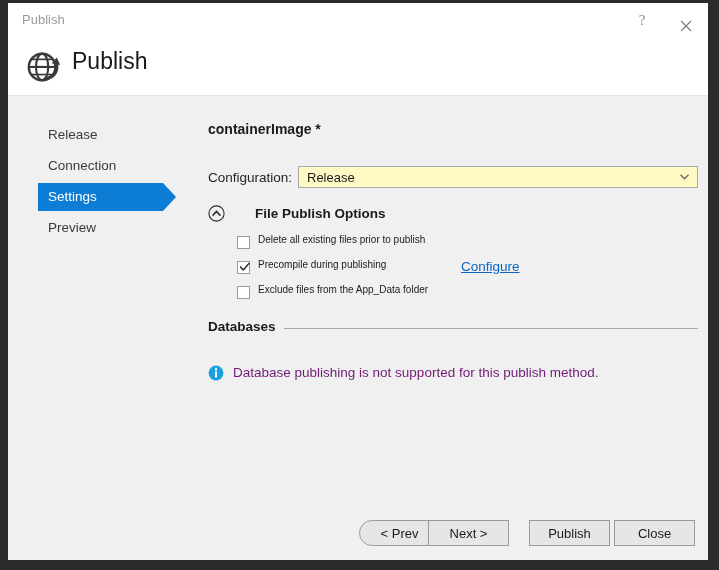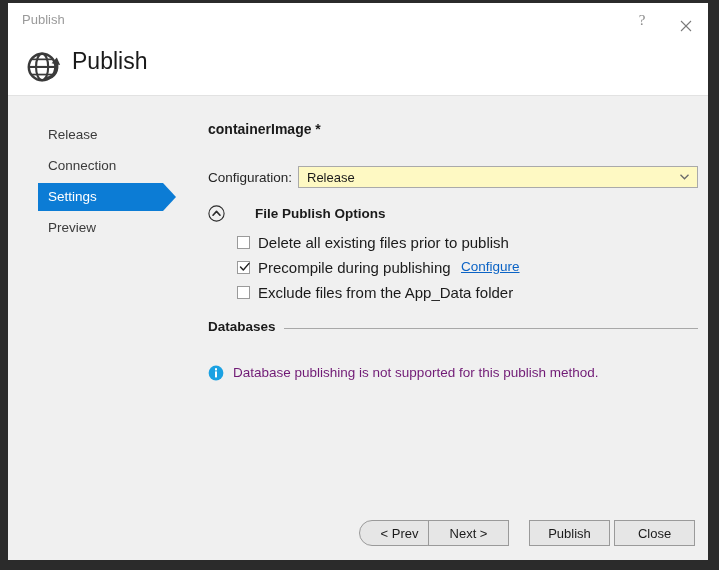--- a/index.html
+++ b/index.html
@@ -223,21 +223,21 @@
   }
   .chk-box .tick {
     position: absolute;
     left: 1px;
     top: -1px;
   }
   .chk-label {
     position: absolute;
     left: 21px;
     top: 0px;
-    font-size: 15px;
+    font-size: 10px;
     color: #1b1b1b;
     white-space: nowrap;
   }
   .chk-link {
     position: absolute;
     top: 0px;
     font-size: 13.5px;
     color: #0b63c5;
     text-decoration: underline;
     cursor: pointer;

